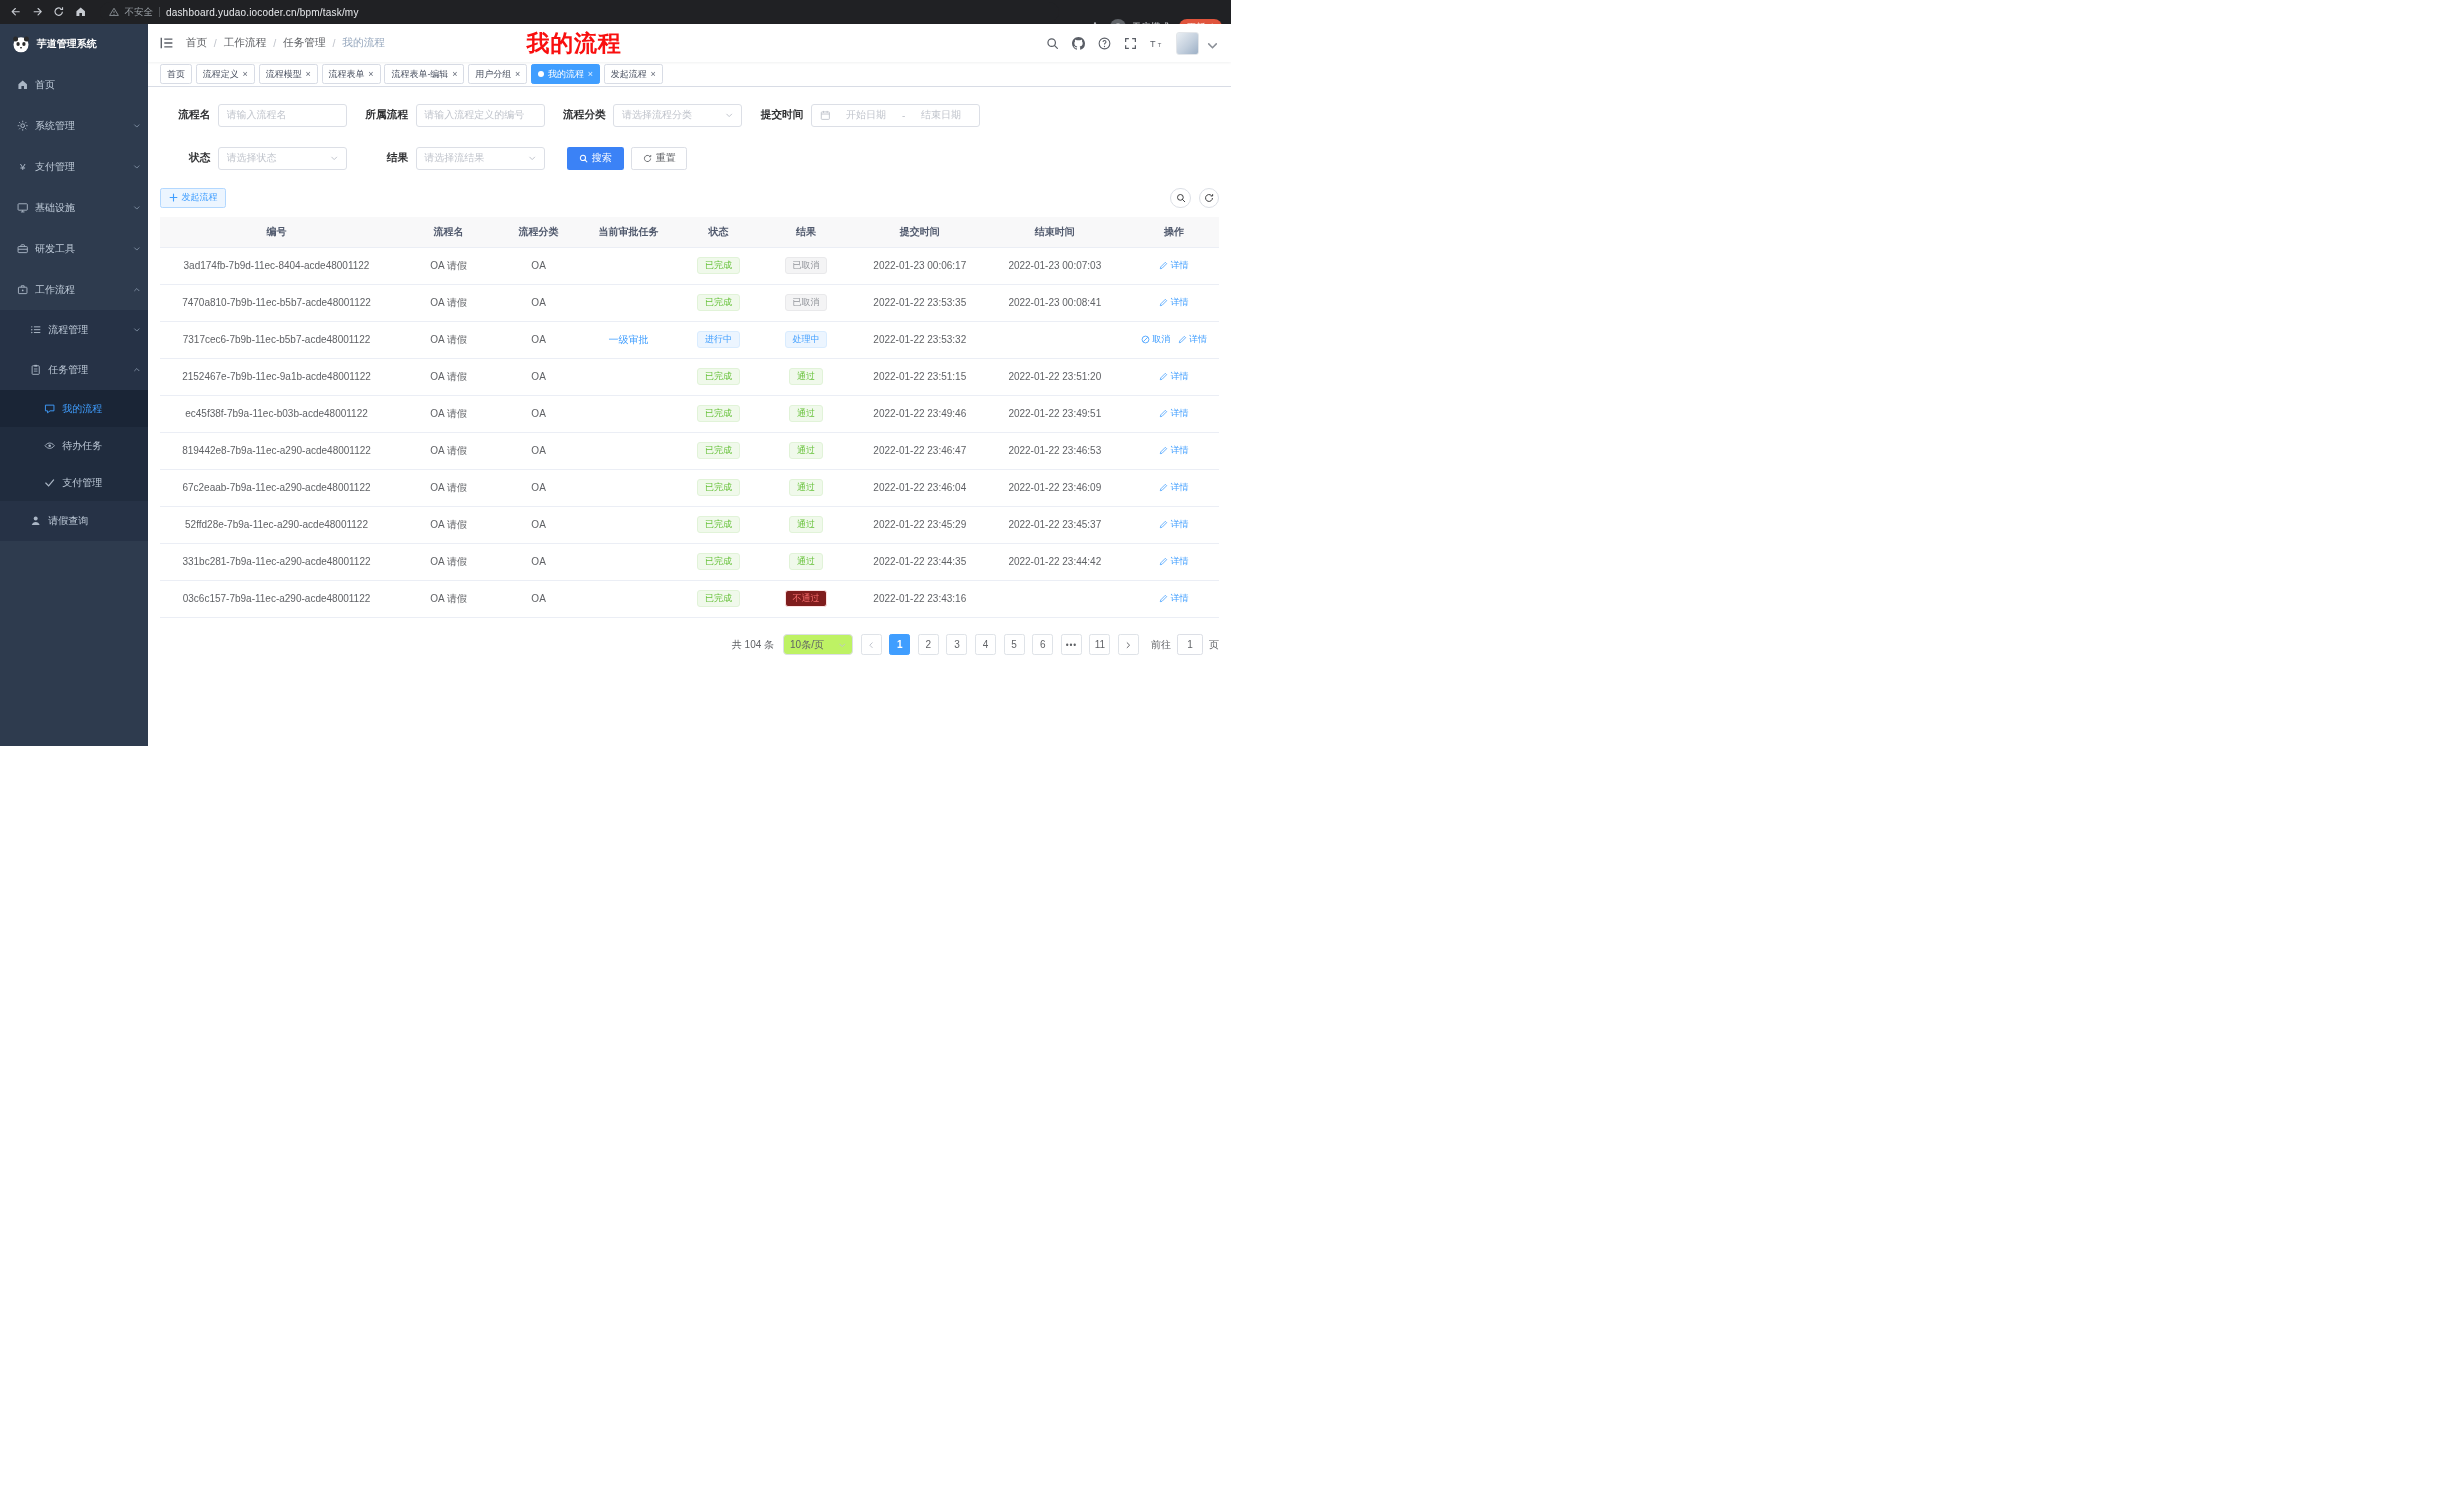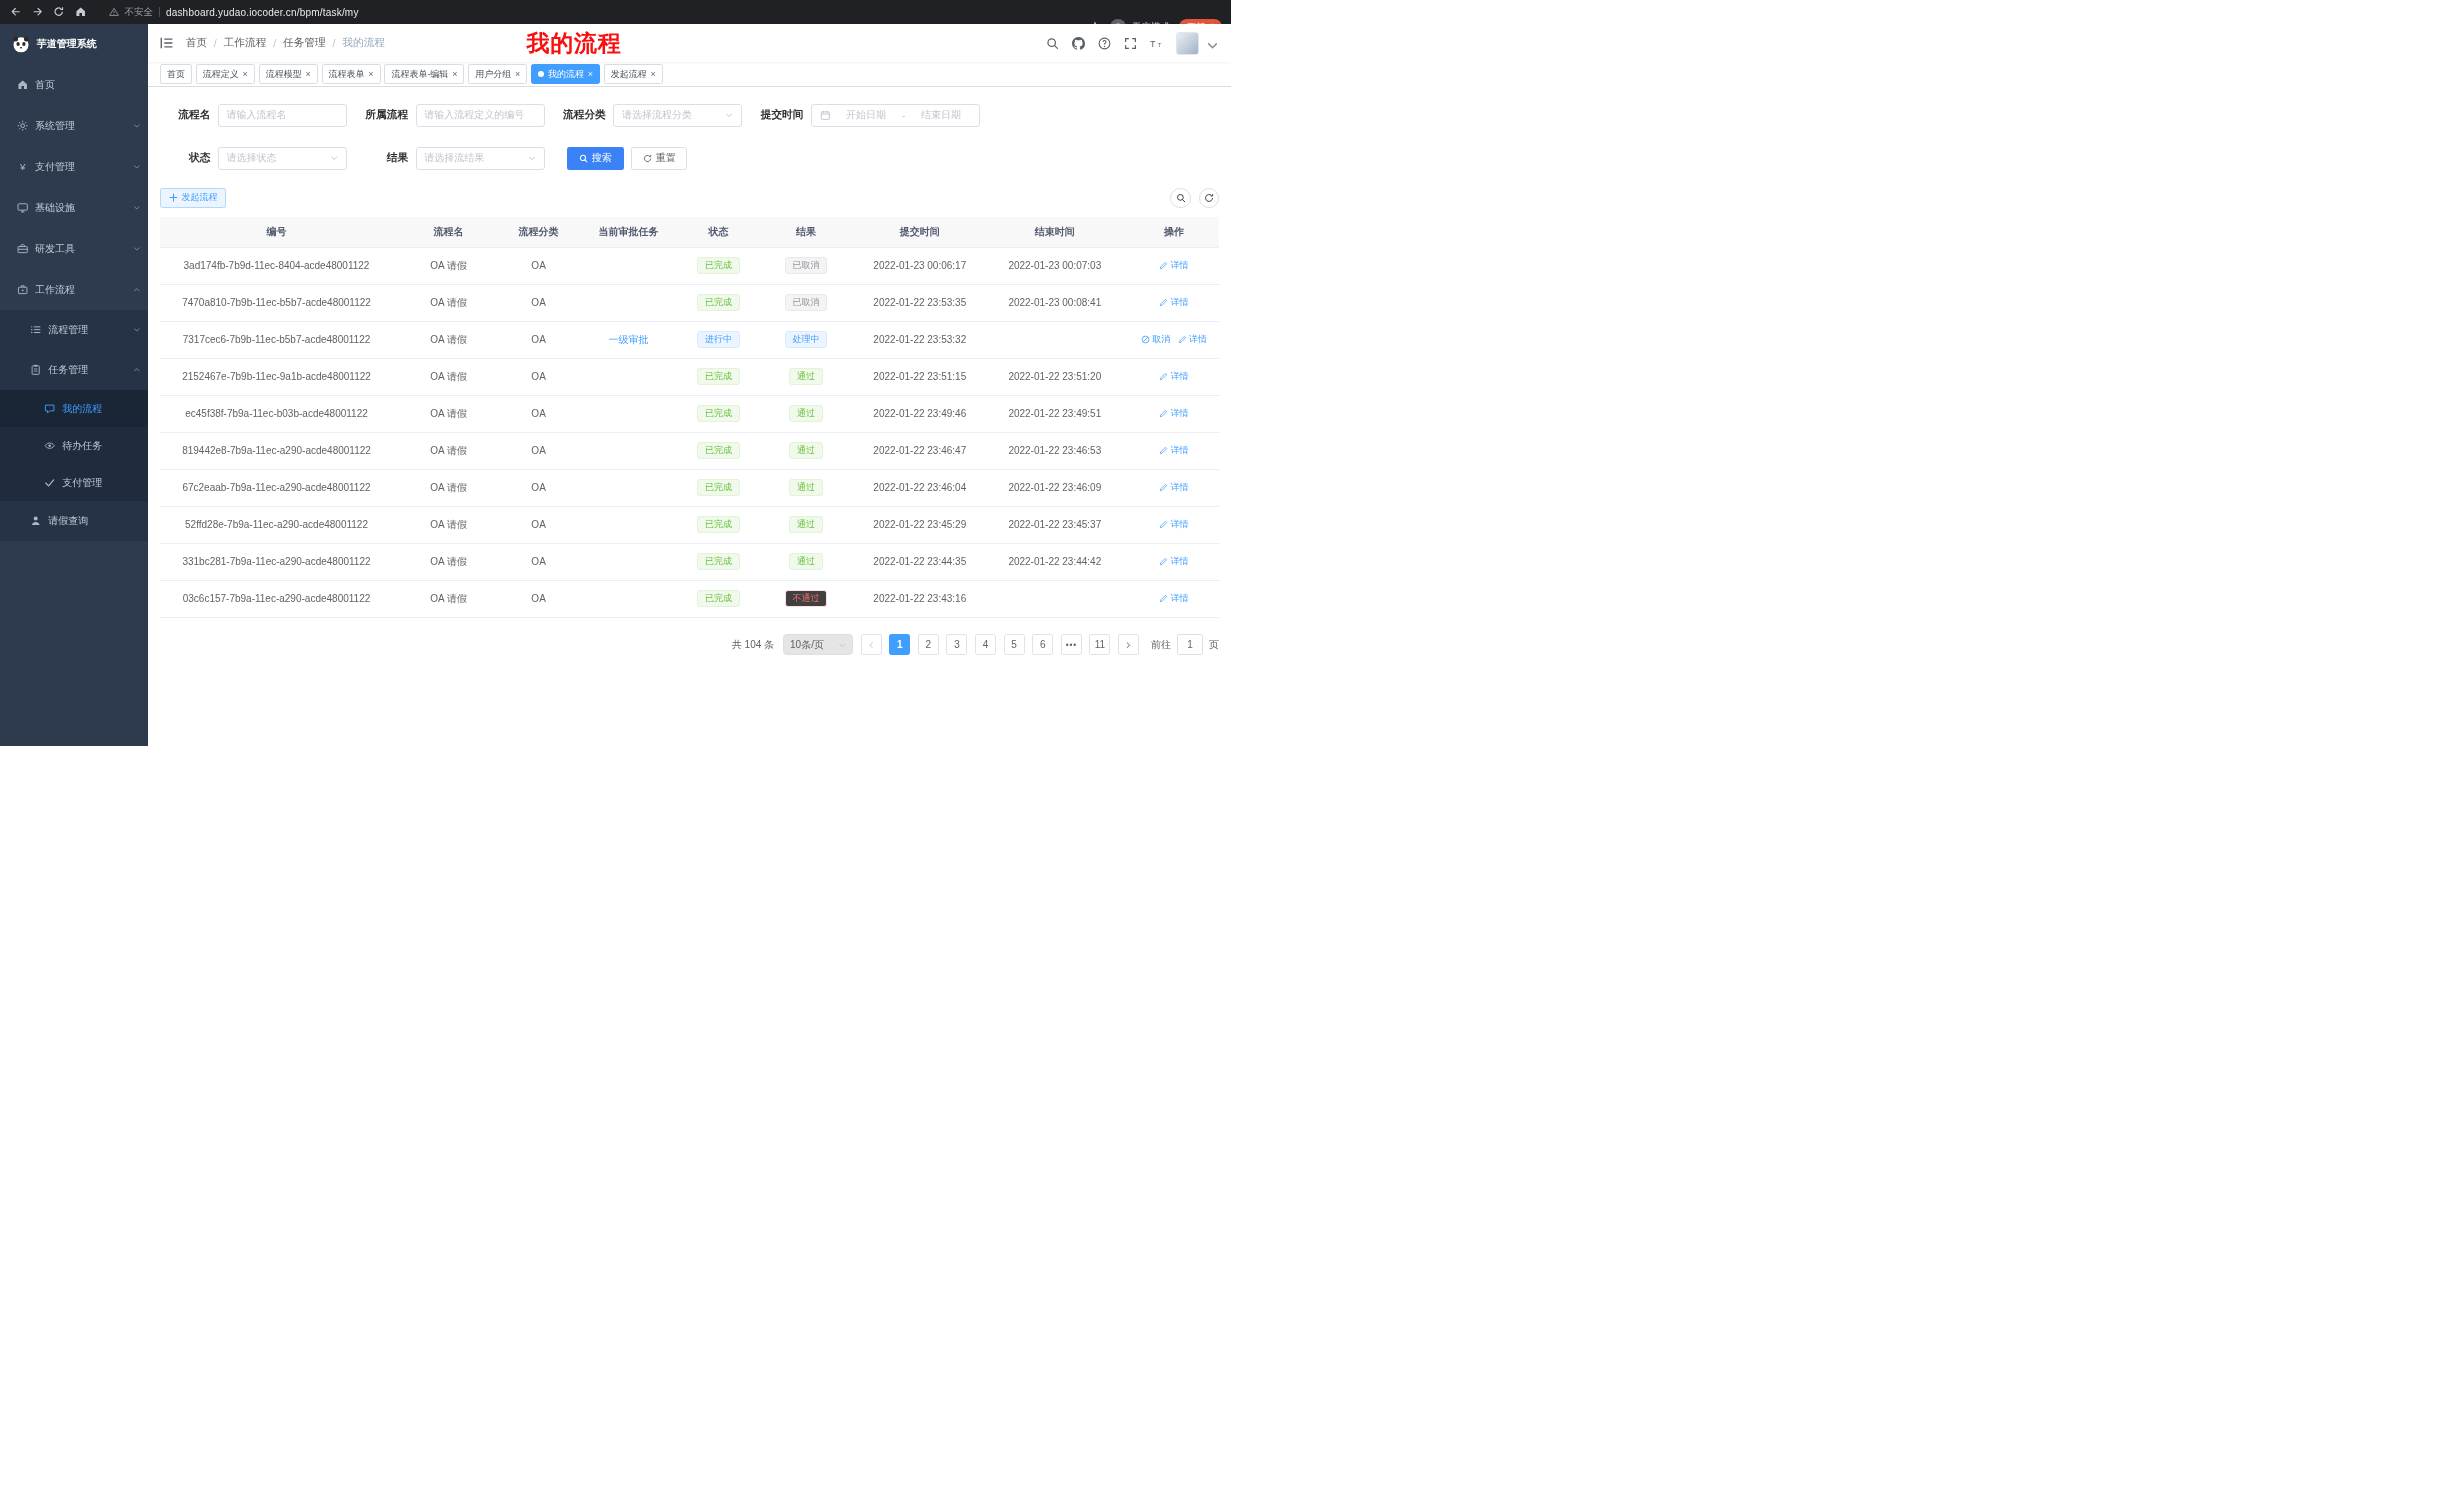--- a/index.html
+++ b/index.html
@@ -95,31 +95,31 @@
   .circle-btn .icon { width:10px; height:10px; }
 
   
   table.grid { width:100%; border-collapse:collapse; margin-top:9px; table-layout:fixed; }
   .grid th { background:#f8f8f9; height:30px; font-size:10px; color:#515a6e; font-weight:700; border-bottom:0.8px solid #ebeef5; text-align:center; padding:0 3px; white-space:nowrap; }
   .grid td { height:37px; border-bottom:0.8px solid #ebeef5; font-size:10px; color:#606266; text-align:center; padding:0 3px; white-space:nowrap; overflow:hidden; text-overflow:ellipsis; }
   .tag { display:inline-block; height:16.7px; line-height:15px; padding:0 6.8px; border-radius:3px; font-size:9px; border:0.8px solid transparent; }
   .tag-success { background:#f0f9eb; border-color:#e1f3d8; color:#67c23a; }
   .tag-info    { background:#f4f4f5; border-color:#e9e9eb; color:#909399; }
   .tag-primary { background:#ecf5ff; border-color:#d9ecff; color:#409eff; }
-  .tag-danger  { background:#404040; border-color:#fde2e2; color:#f56c6c; }
+  .tag-danger  { background:#7f1d1d; border-color:#fde2e2; color:#f56c6c; }
   .link { color:#409eff; cursor:pointer; display:inline-flex; align-items:center; gap:2.3px; }
   .task-link { font-size:10px; }
   .action-link { font-size:9px;justify-content:flex-end; }
   .action-link .icon { width:9px; height:9px; }
   .action-link + .action-link { margin-left:7.6px; }
 
   
   .pager { margin-top:16.7px; display:flex; align-items:center; justify-content:flex-end; font-size:10px; color:#606266; padding-bottom:15px; }
   .pg-total { margin-right:9px; }
-  .pg-size { width:70px; height:21px; border:0.8px solid #dcdfe6; border-radius:4px; display:flex; align-items:center; justify-content:space-between; padding:0 6px; cursor:pointer; background:#e5e5e5; }
+  .pg-size { width:70px; height:21px; border:0.8px solid #dcdfe6; border-radius:4px; display:flex; align-items:center; justify-content:space-between; padding:0 6px; cursor:pointer; background:#bef264; }
   .pg-size .chev-ic { width:8.4px; height:8.4px; color:#c0c4cc; }
   #pager-pages { display:inline-flex; align-items:center; }
   .pg-btn { min-width:21px; height:21px; border:0.8px solid #dfe3e8; border-radius:2.3px; background:#fff; display:inline-flex; align-items:center; justify-content:center; margin-left:7.6px; cursor:pointer; color:#606266; padding:0 3px; }
   .pg-btn .icon { width:8.4px; height:8.4px; }
   .pg-btn.active { background:#409eff; border-color:#409eff; color:#fff; font-weight:600; cursor:default; }
   .pg-btn.disabled { color:#c0c4cc; cursor:default; }
   .pg-ellipsis { letter-spacing:0.8px; font-size:8.4px; }
   .pg-goto-label { margin-left:12px; }
   .pg-goto-input { display:inline-flex; align-items:center; justify-content:center; width:26px; height:21px; border:0.8px solid #dcdfe6; border-radius:2.3px; margin:0 6px; background:#fff; cursor:text; }
 </style>

